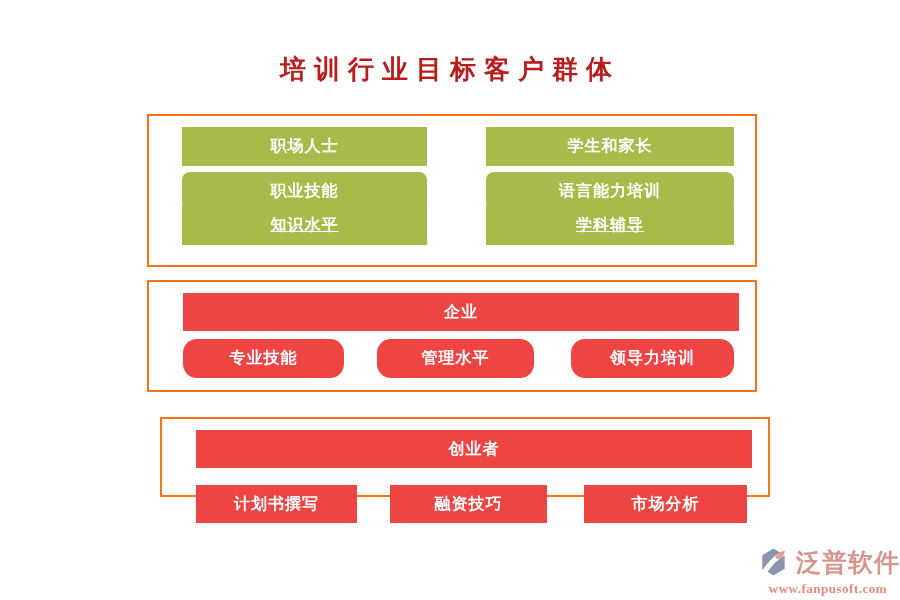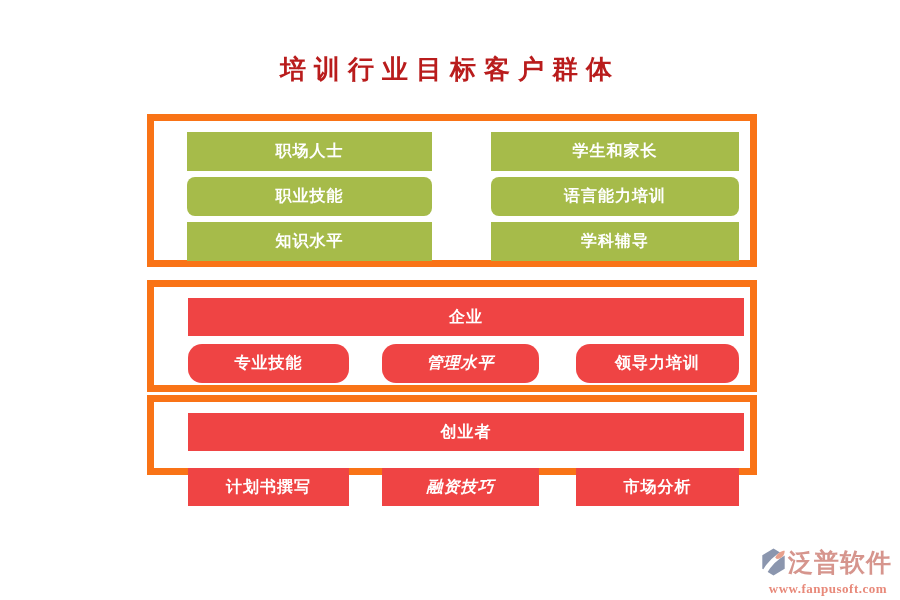--- a/index.html
+++ b/index.html
@@ -15,68 +15,68 @@
     font-size: 26px;
     font-weight: bold;
     letter-spacing: 8px;
     color: #b91c1c;
   }
 
   .section {
     position: absolute;
     left: 147px;
     width: 610px;
-    border: 7px solid #f97316;
+    border: 2px solid #f97316;
     background: #ffffff;
   }
   .section-1 { top: 114px; height: 153px; }
   .section-2 { top: 280px; height: 112px; }
-  .section-3 { top: 395px; height: 80px; }
+  .section-3 { top: 417px; height: 80px; margin-left: 13px; }
 
   .box {
     position: absolute;
     display: flex;
     align-items: center;
     justify-content: center;
     color: #ffffff;
     font-size: 16px;
     font-weight: bold;
     letter-spacing: 1px;
     height: 39px;
   }
   .green { background: #a6bb4a; }
   .blue  { background: #ef4444; }
 
   
   .s1-col-l { left: 33px;  width: 245px; }
   .s1-col-r { left: 337px; width: 248px; text-align: right; }
   .s1-row-0 { top: 11px; }
   .s1-row-1 { top: 56px; border-radius: 8px; }
-  .s1-row-2 { top: 101px; }
+  .s1-row-2 { top: 90px; text-decoration: underline; }
 
   
   .wide-bar { left: 34px; width: 556px; top: 11px; height: 38px; }
   .sub-box-0 { left: 34px;  width: 161px; }
-  .sub-box-1 { left: 228px; width: 157px; font-style: italic; }
+  .sub-box-1 { left: 228px; width: 157px; }
   .sub-box-2 { left: 422px; width: 163px; }
   .s2-row { top: 57px; border-radius: 14px; }
   .s3-row { top: 66px; height: 38px; }
 
   .footer-logo {
     position: absolute;
     left: 760px;
     top: 547px;
     width: 136px;
     text-align: right;
   }
   .logo-row {
     display: flex;
     align-items: center;
     justify-content: flex-start;
-    gap: 1px;
+    gap: 9px;
     height: 30px;
   }
   .logo-icon { flex: 0 0 auto; }
   .logo-text {
     font-size: 25px;
     font-weight: bold;
     color: #d6958d;
     letter-spacing: 1px;
     white-space: nowrap;
   }

